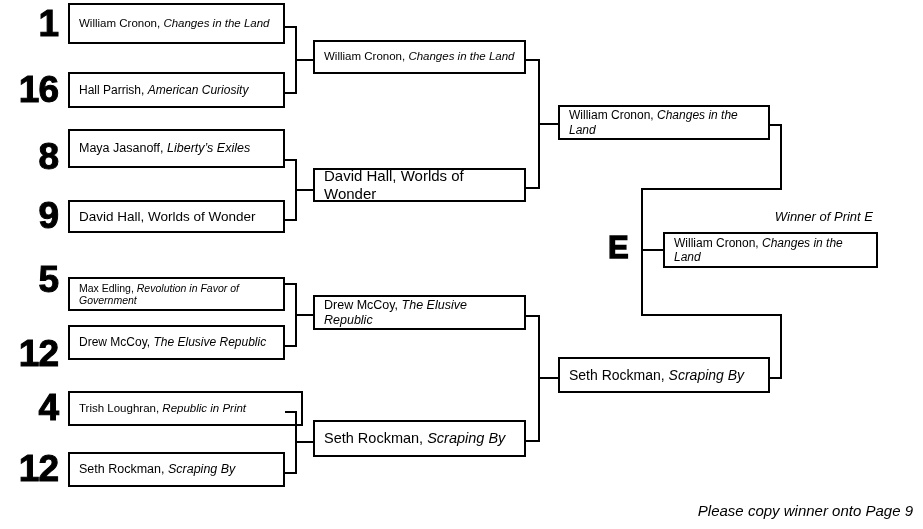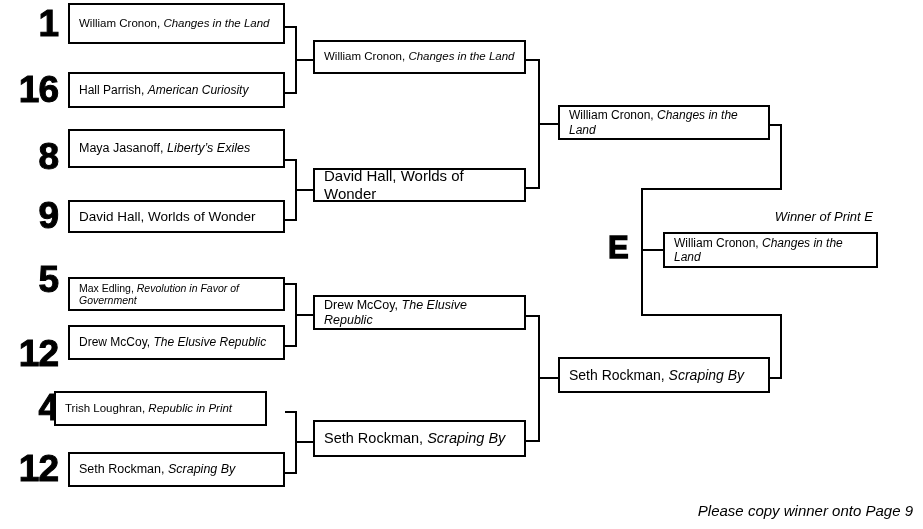--- a/index.html
+++ b/index.html
@@ -52,21 +52,21 @@
     <i style="font-style: normal;">Worlds of Wonder</i></span>
   </div>
   <div class="box fs105" style="left:68px;top:277px;width:217px;height:34px">
     <span class="t"><span>Max Edling,</span>
     <i style="font-style: italic;">Revolution in Favor of Government</i></span>
   </div>
   <div class="box fs12" style="left:68px;top:325px;width:217px;height:35px">
     <span class="t"><span>Drew McCoy,</span>
     <i style="font-style: italic;">The Elusive Republic</i></span>
   </div>
-  <div class="box fs115" style="left:54px;top:391px;width:213px;height:35px">
+  <div class="box fs115" style="left:68px;top:391px;width:235px;height:35px">
     <span class="t"><span>Trish Loughran,</span>
     <i style="font-style: italic;">Republic in Print</i></span>
   </div>
   <div class="box fs125" style="left:68px;top:452px;width:217px;height:35px">
     <span class="t"><span>Seth Rockman,</span>
     <i style="font-style: italic;">Scraping By</i></span>
   </div>
 
   <div class="box fs115" style="left:313px;top:40px;width:213px;height:34px">
     <span class="t"><span>William Cronon,</span>

